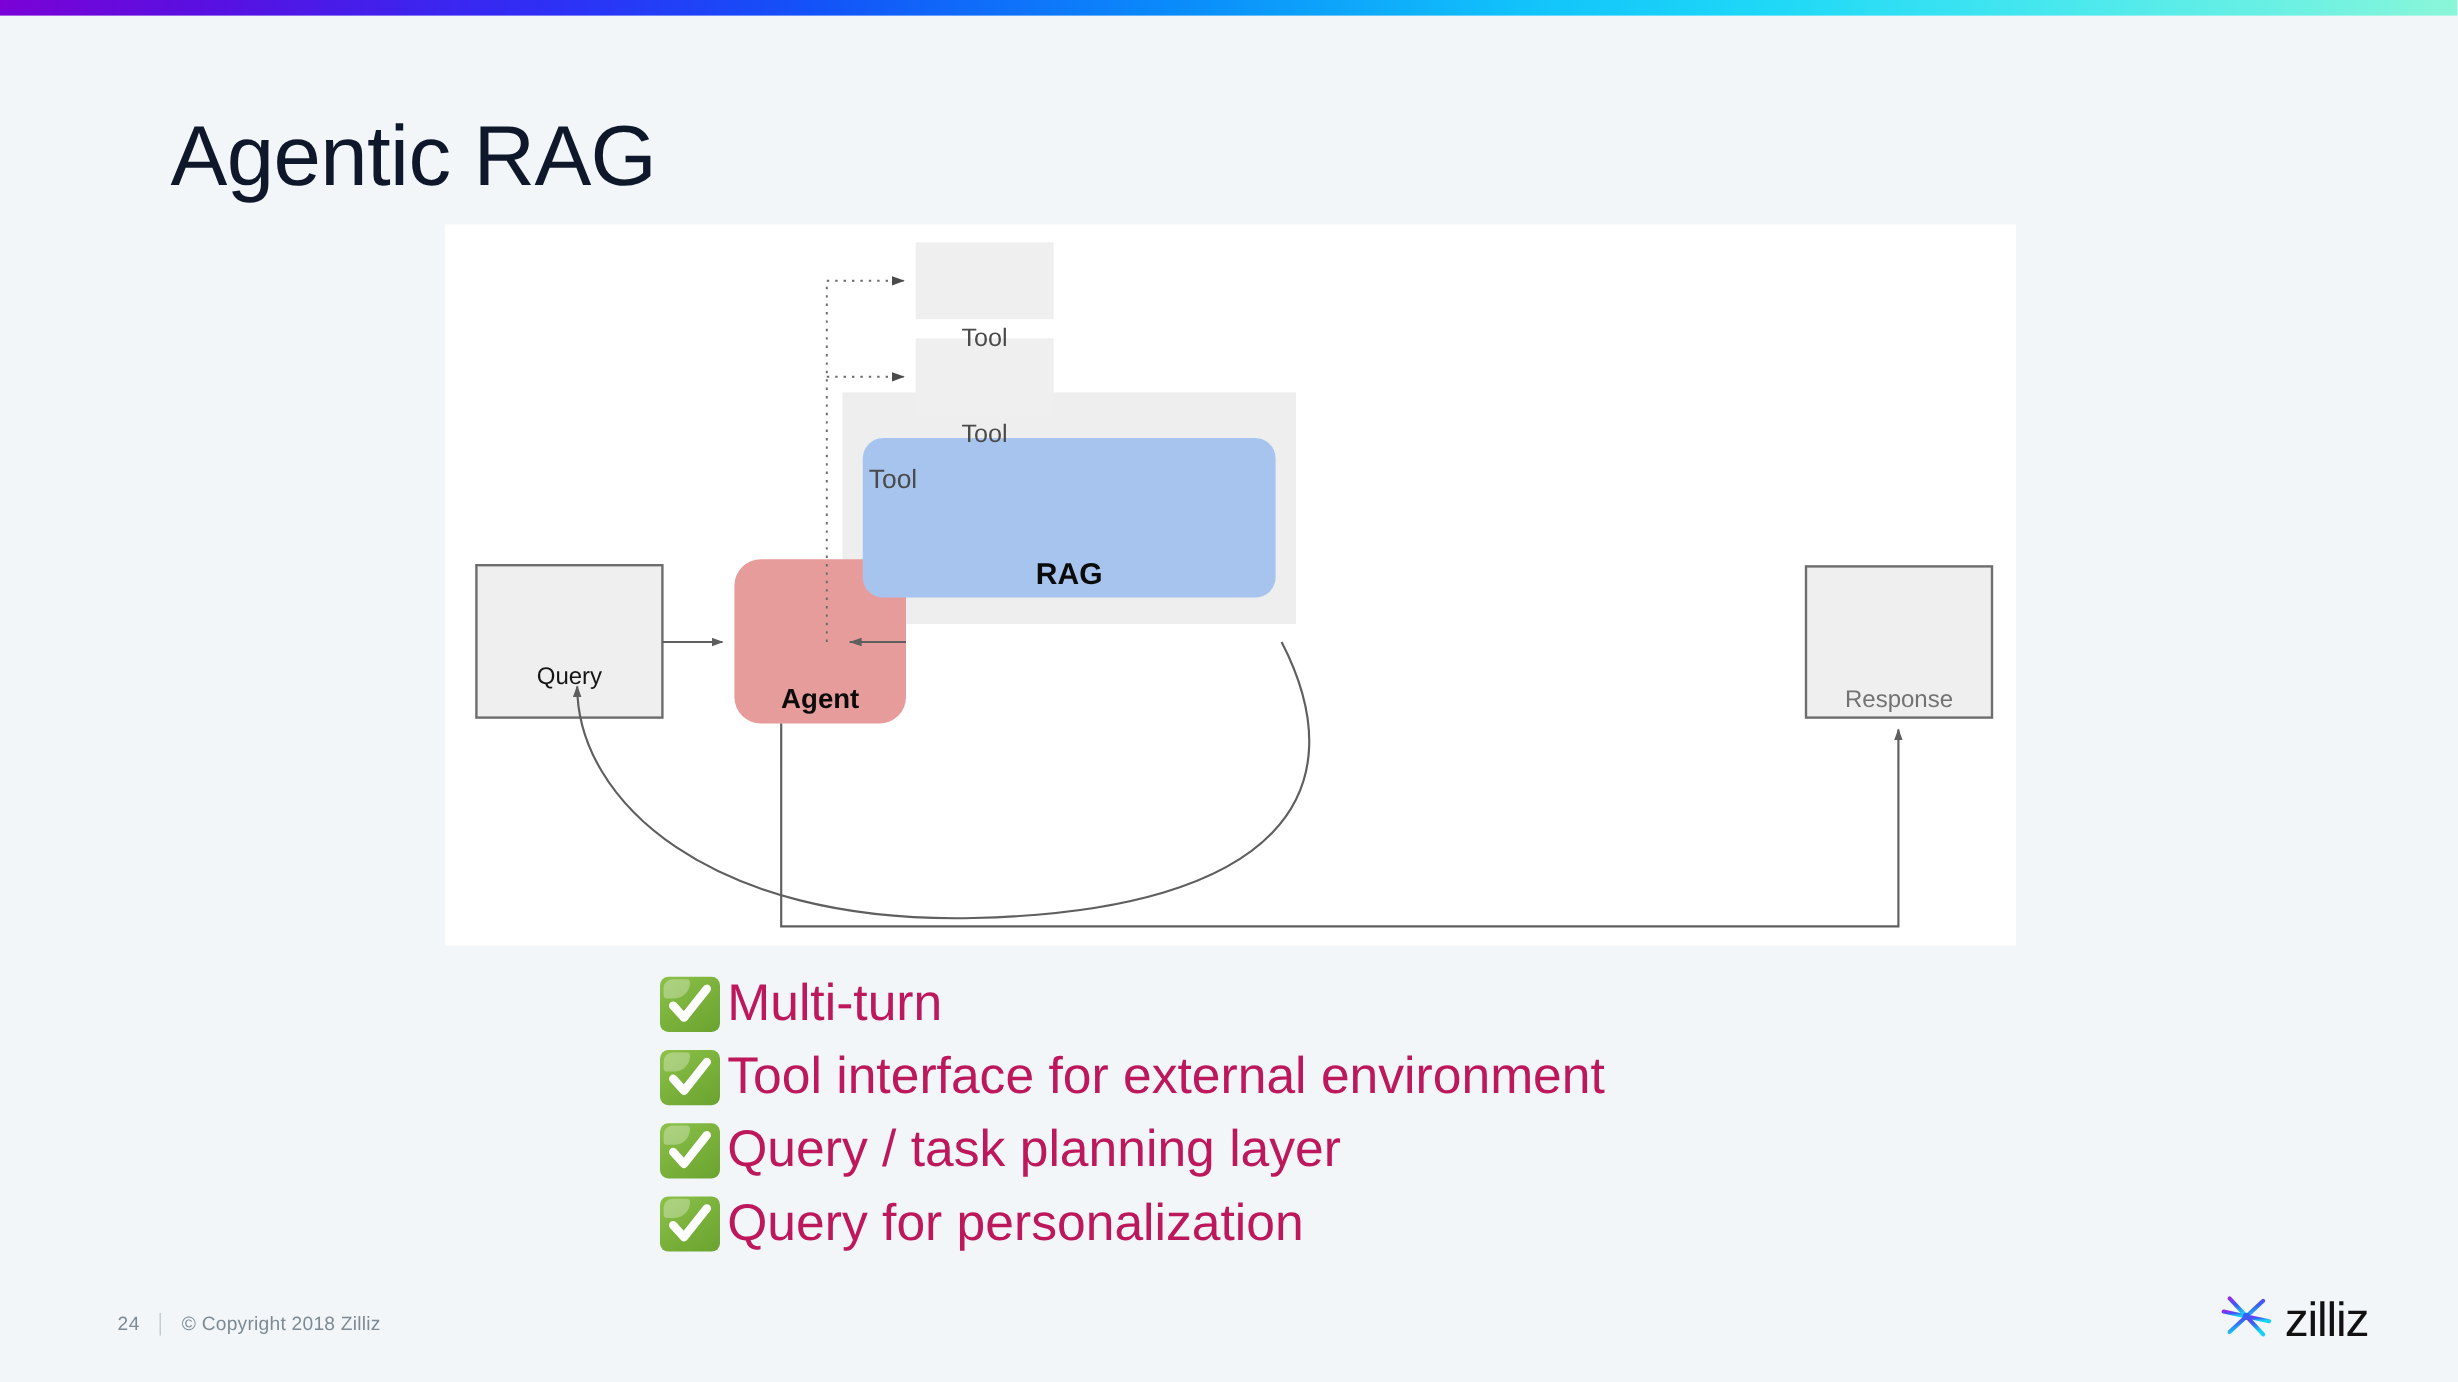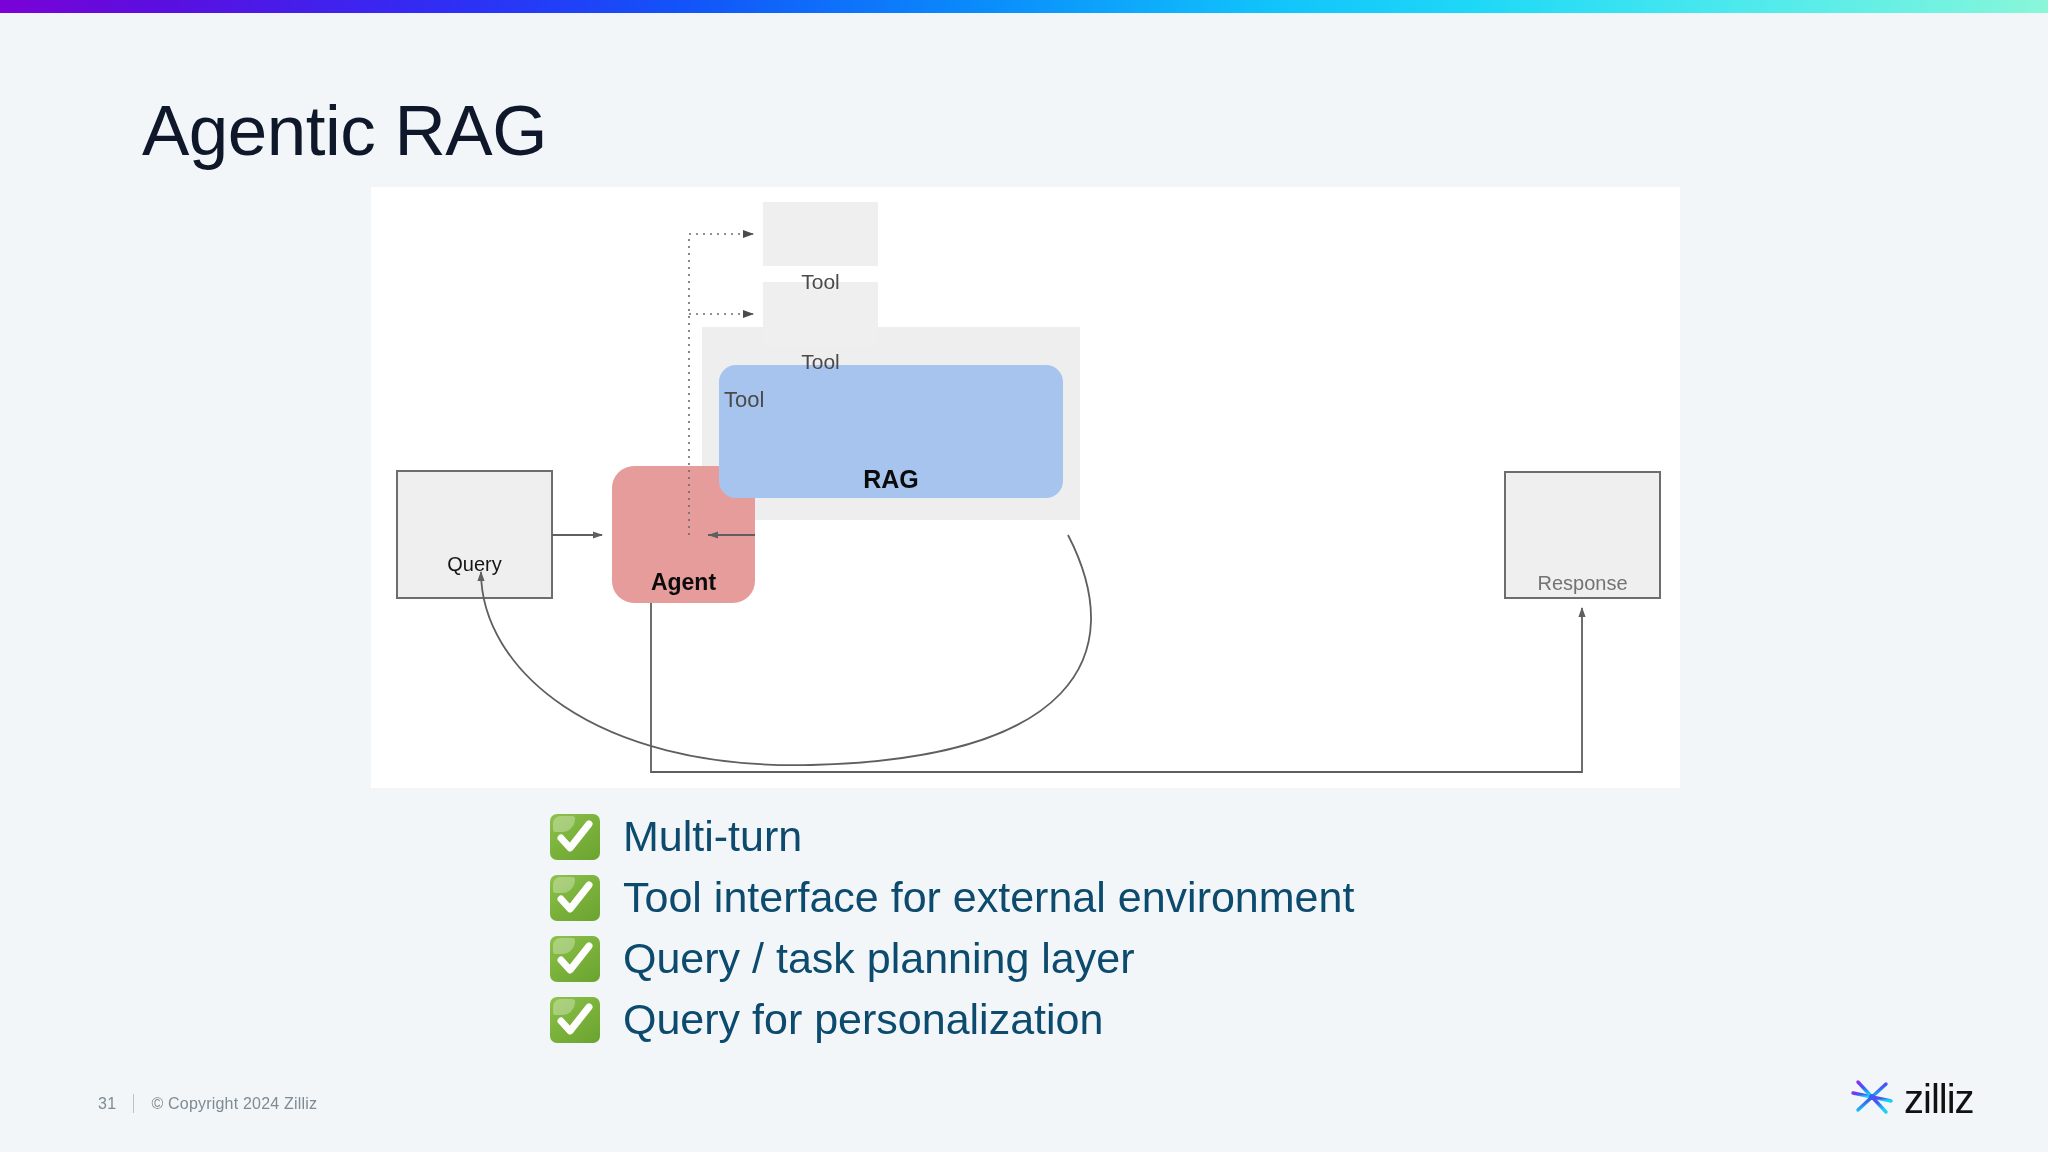--- a/index.html
+++ b/index.html
@@ -87,24 +87,23 @@
   .check-icon .gloss {
     position: absolute;
     left: 5px; top: 4px;
     width: 22px; height: 16px;
     border-radius: 8px 3px 14px 3px;
     background: rgba(255,255,255,0.30);
   }
   .check-icon svg { position: absolute; left: 2px; top: 2px; }
   .check-text {
     font-size: 43px;
-    color: #0c4a6e;
+    color: #be185d;
     line-height: 1;
     white-space: nowrap;
-    margin-left: 17px;
   }
 
   
   #footer-bar {
     position: absolute;
     left: 98px; top: 1094px;
     display: flex;
     align-items: center;
     font-size: 16px;
     color: #7e8b94;
@@ -241,23 +240,23 @@
         <span class="gloss"></span>
       <svg width="50" height="46" viewBox="0 0 50 46">
           <path d="M11 24 L20 34 L39 10" stroke="#ffffff" stroke-width="7" stroke-linecap="round" stroke-linejoin="round" fill="none"></path>
         </svg>
     </span>
     <span class="check-text">Query for personalization</span>
   </div>
 </div>
 
 <div id="footer-bar">
-  <span id="footer-page-number">31</span>
+  <span id="footer-page-number">24</span>
   <span id="footer-divider"></span>
-  <span id="footer-copyright">© Copyright 2024  Zilliz</span>
+  <span id="footer-copyright">© Copyright 2018  Zilliz</span>
 </div>
 
 <div id="brand-logo">
   <span>
     <svg width="48" height="48" viewBox="0 0 48 48">
       <defs>
         <linearGradient id="zg" x1="0" y1="0" x2="0.4" y2="1">
           <stop offset="0%" stop-color="#8b2ef0"></stop>
           <stop offset="45%" stop-color="#3b5cf5"></stop>
           <stop offset="100%" stop-color="#16d3f2"></stop>

